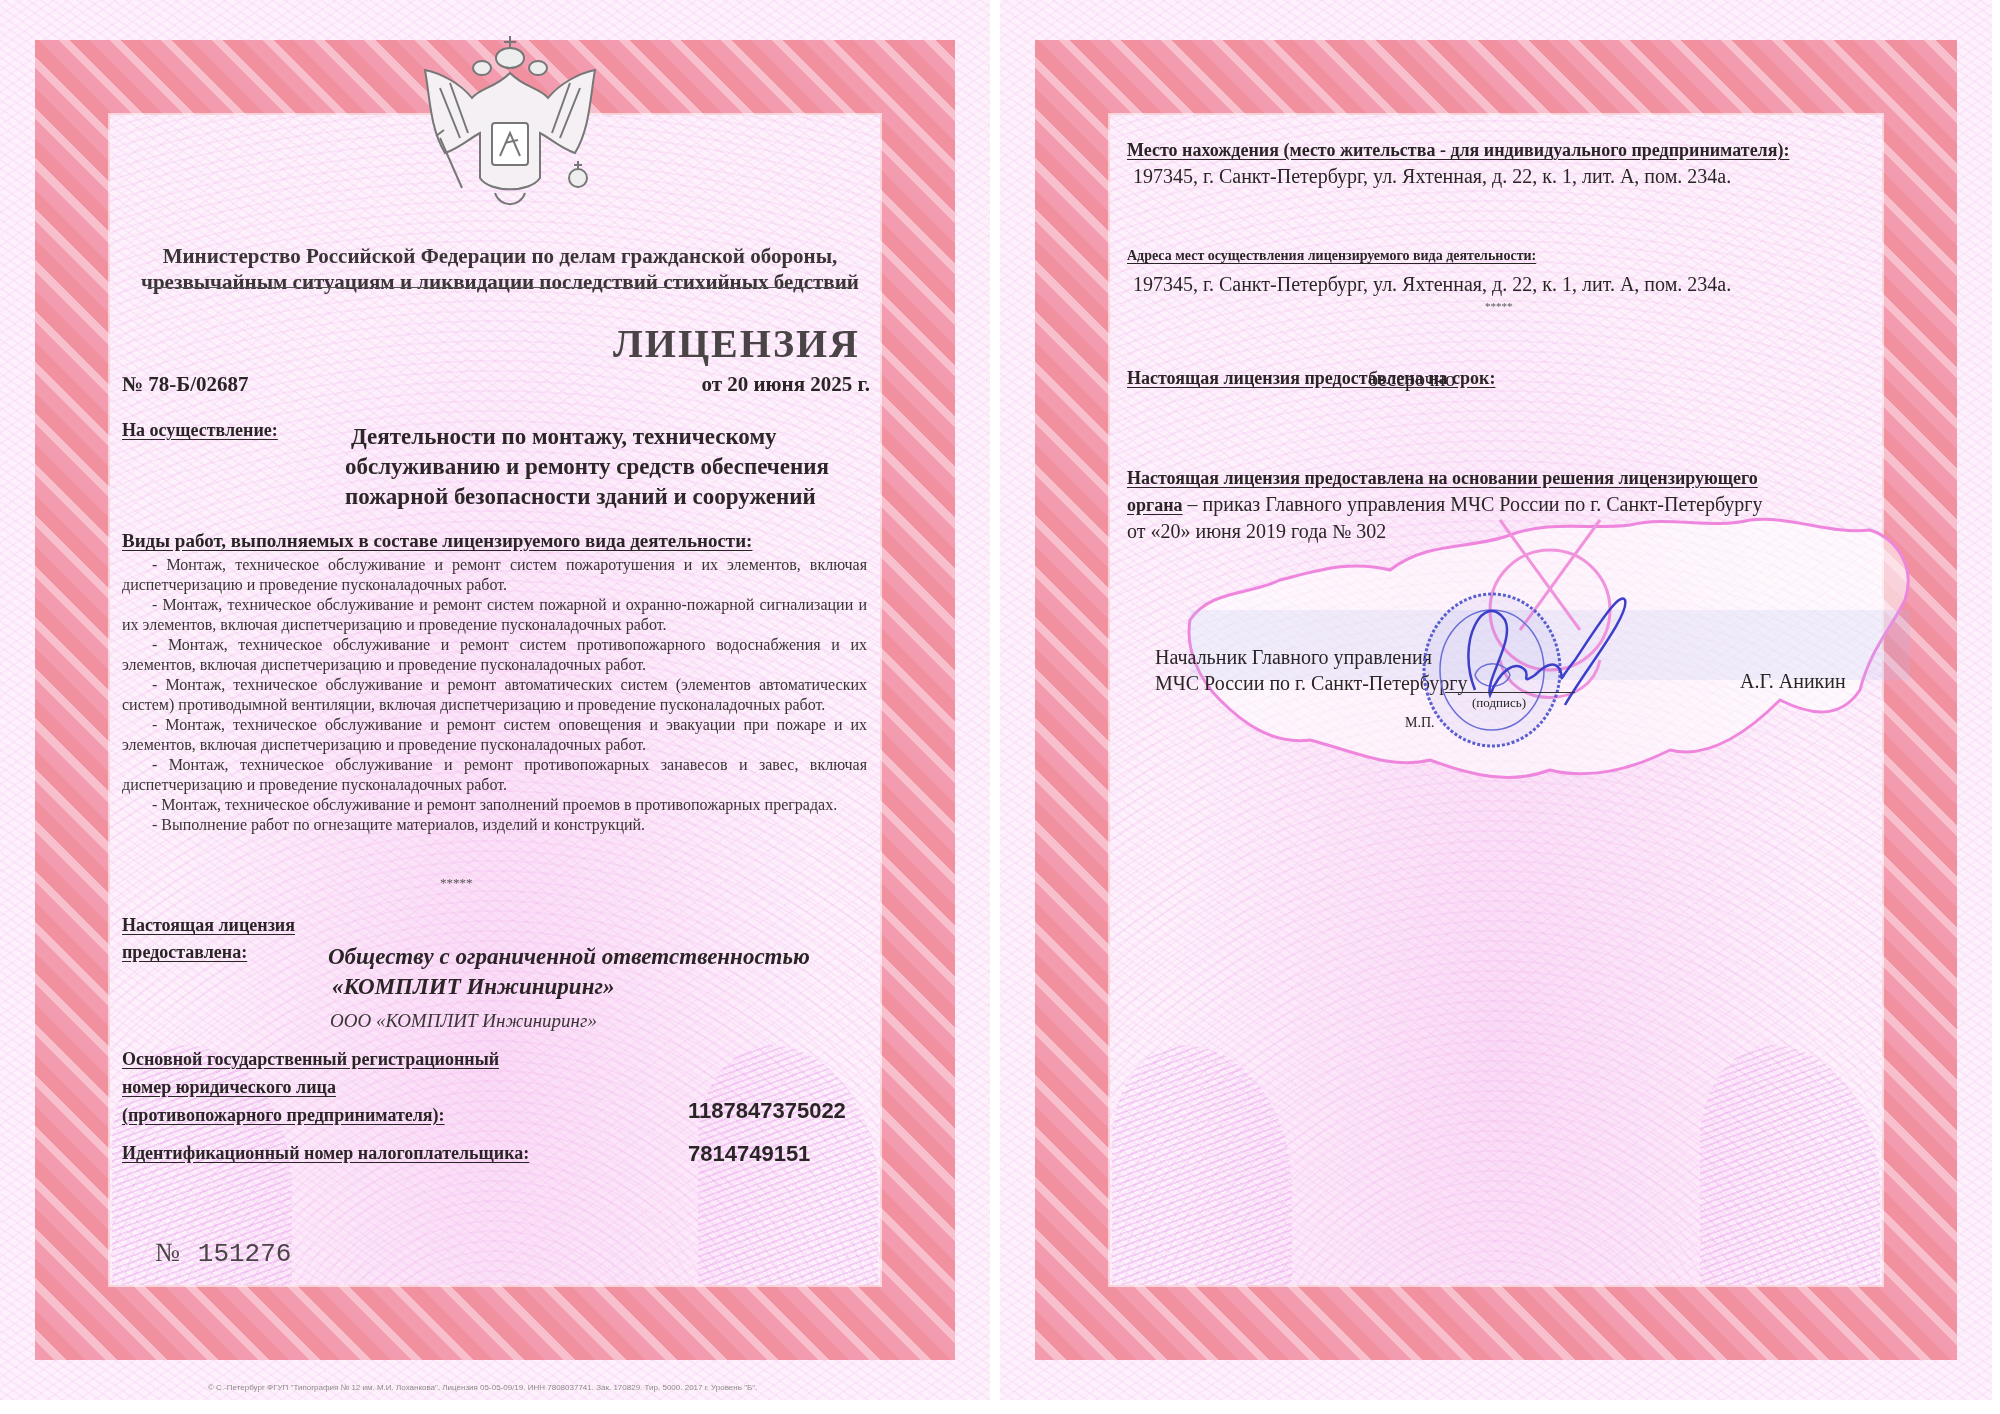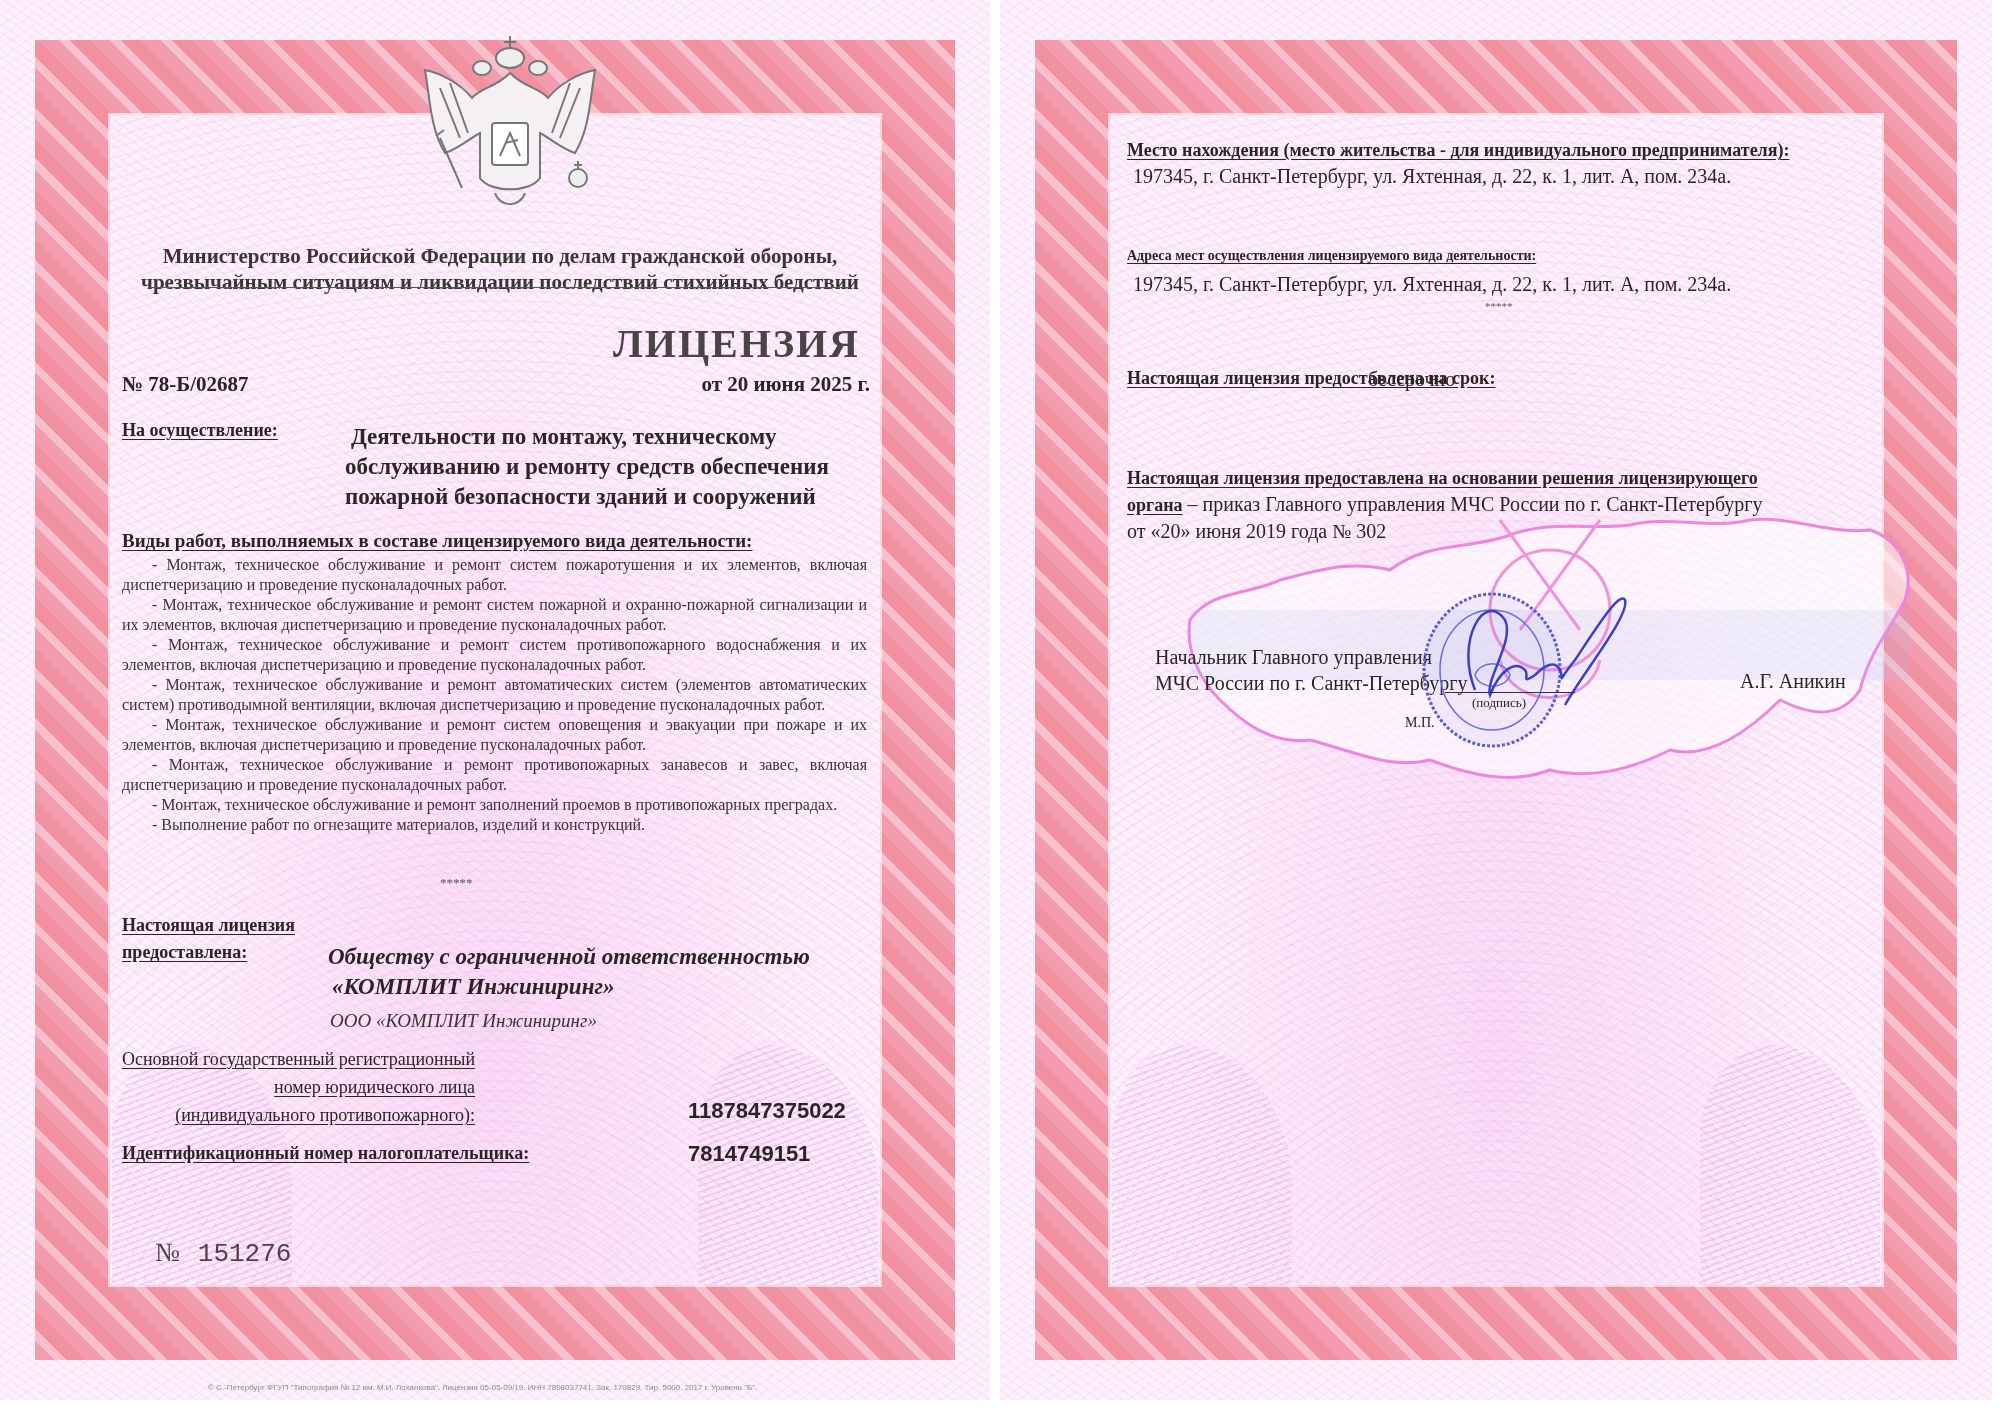--- a/index.html
+++ b/index.html
@@ -72,21 +72,21 @@
   .works-list p { margin: 0; text-indent: 30px; }
   .stars-left { left: 440px; top: 875px; font-size: 13px; color: #555; }
   .granted-l1 { left: 122px; top: 915px; font-size: 18px; font-weight: bold; }
   .granted-l2 { left: 122px; top: 942px; font-size: 18px; font-weight: bold; }
   .holder-full {
     left: 328px; top: 942px; width: 520px; font-size: 23px; font-style: italic;
     font-weight: bold; line-height: 30px;
   }
   .holder-short { left: 330px; top: 1010px; font-size: 19px; font-style: italic; color: #3a3436; }
   .ogrn-label {
-    left: 122px; top: 1045px; font-size: 18px; font-weight: normal; line-height: 28px; text-align: right;
+    left: 122px; top: 1045px; font-size: 18px; font-weight: bold; line-height: 28px;
   }
   .ogrn-value {
     left: 688px; top: 1098px; font-family: "Liberation Sans", sans-serif;
     font-size: 22px; font-weight: bold;
   }
   .inn-label { left: 122px; top: 1143px; font-size: 18px; font-weight: bold; }
   .inn-value {
     left: 688px; top: 1141px; font-family: "Liberation Sans", sans-serif;
     font-size: 22px; font-weight: bold;
   }
@@ -184,21 +184,21 @@
   <div class="abs granted-l2 u">предоставлена:</div>
   <div class="abs holder-full">
     <div>Обществу с ограниченной ответственностью</div>
     <div style="padding-left:4px;">«КОМПЛИТ Инжиниринг»</div>
   </div>
   <div class="abs holder-short">ООО «КОМПЛИТ Инжиниринг»</div>
 
   <div class="abs ogrn-label">
     <div class="u">Основной государственный регистрационный</div>
     <div class="u">номер юридического лица</div>
-    <div class="u">(индивидуального противопожарного):</div>
+    <div class="u">(противопожарного предпринимателя):</div>
   </div>
   <div class="abs ogrn-value">1187847375022</div>
 
   <div class="abs inn-label u">Идентификационный номер налогоплательщика:</div>
   <div class="abs inn-value">7814749151</div>
 
   <div class="abs blank-no">
     <span class="sym">№</span><span>151276</span>
   </div>
 

